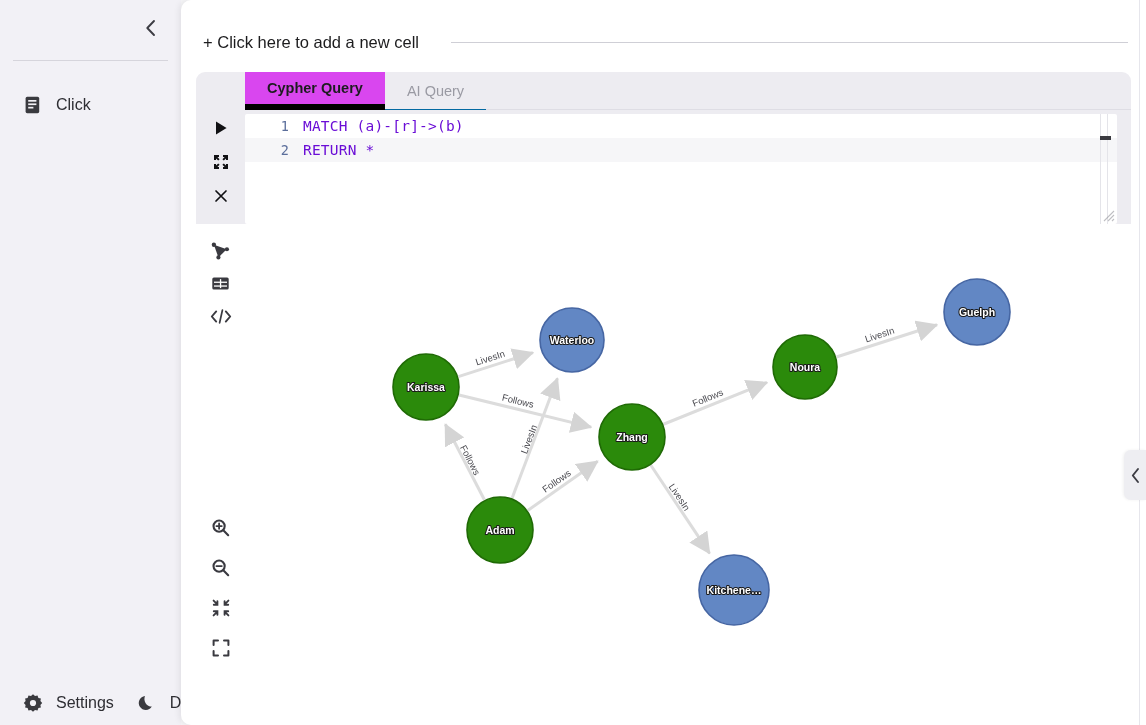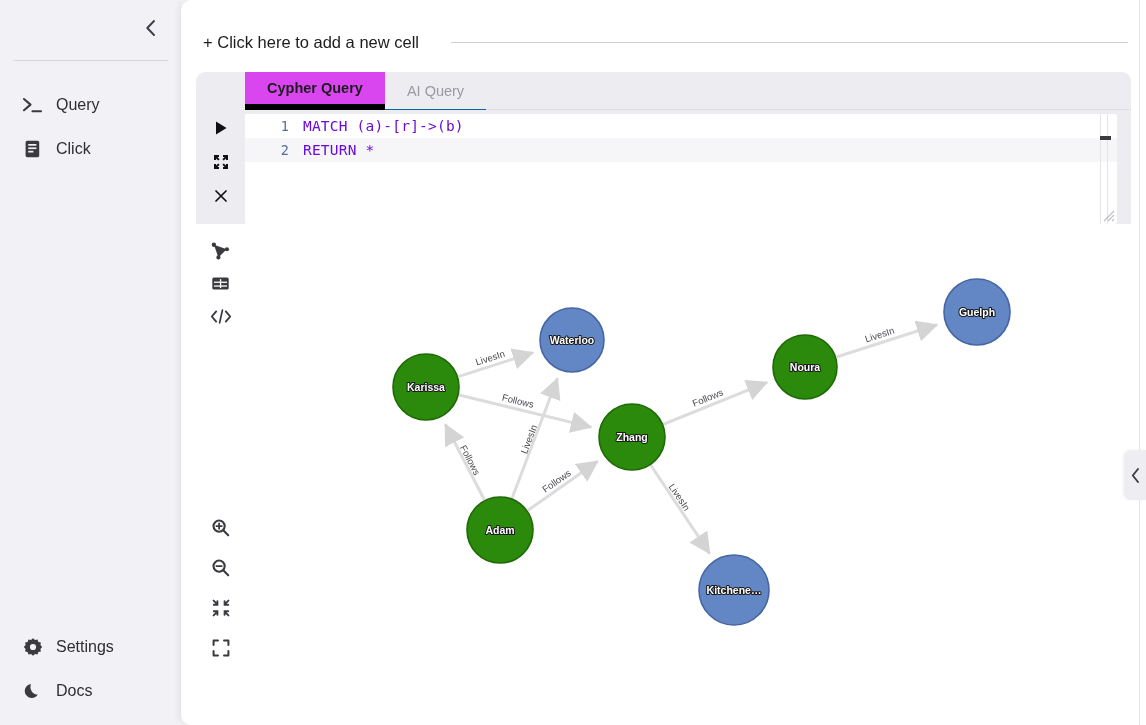--- a/index.html
+++ b/index.html
@@ -32,21 +32,21 @@
   }
   .sb-nav { padding-top: 22px; display: flex; flex-direction: column; gap: 0px; }
   .sb-item {
     display: flex; align-items: center; gap: 13px;
     height: 44px; padding-left: 22px; cursor: pointer;
     color: #2e2e33; font-size: 16px;
   }
   .sb-ico { width: 21px; height: 21px; display: flex; align-items: center; justify-content: center; color: #3a3a3f; flex: 0 0 21px; }
   .sb-ico svg { display:block; }
   .sb-label { line-height: 1; }
-  .sb-bottom { margin-top: auto; padding-bottom: 12px; display: flex; flex-direction: column; }
+  .sb-bottom { margin-top: auto; display: flex; flex-direction: row; }
 
   
   #main {
     position: absolute; left: 181px; top: 0; right: 0; bottom: 0;
     background: #ffffff;
     border-top-left-radius: 10px;
     border-bottom-left-radius: 10px;
     box-shadow: -2px 0 6px rgba(0,0,0,0.07);
     overflow: hidden;
   }
@@ -141,29 +141,20 @@
       <div class="sb-collapse-btn">
         <svg width="13" height="20" viewBox="0 0 13 20" fill="none">
           <path d="M10 3 L3.3 10 L10 17" stroke="#3c3c43" stroke-width="1.9" stroke-linecap="round" stroke-linejoin="round"></path>
         </svg>
       </div>
     </div>
     <div class="sb-divider"></div>
 
     <div class="sb-nav">
 
-      <div class="sb-item">
-        <span class="sb-ico">
-          <svg width="21" height="18" viewBox="0 0 21 18" fill="none">
-            <path d="M2 3 L8.5 8.6 L2 14.2" stroke="#3a3a3f" stroke-width="2.1" stroke-linecap="round" stroke-linejoin="round"></path>
-            <path d="M10.5 15.2 H19" stroke="#3a3a3f" stroke-width="2.1" stroke-linecap="round"></path>
-          </svg>
-        </span>
-        <span class="sb-label">Query</span>
-      </div>
 
 
 
       <div class="sb-item">
         <span class="sb-ico">
           <svg width="19" height="20" viewBox="0 0 19 20" fill="none">
             <rect x="2.6" y="1.8" width="13.6" height="16.4" rx="1.6" fill="#3a3a3f"></rect>
             <rect x="5.2" y="5.0" width="8.2" height="1.7" fill="#f2f1f6"></rect>
             <rect x="5.2" y="8.4" width="8.2" height="1.7" fill="#f2f1f6"></rect>
             <rect x="5.2" y="11.8" width="5.2" height="1.7" fill="#f2f1f6"></rect>

